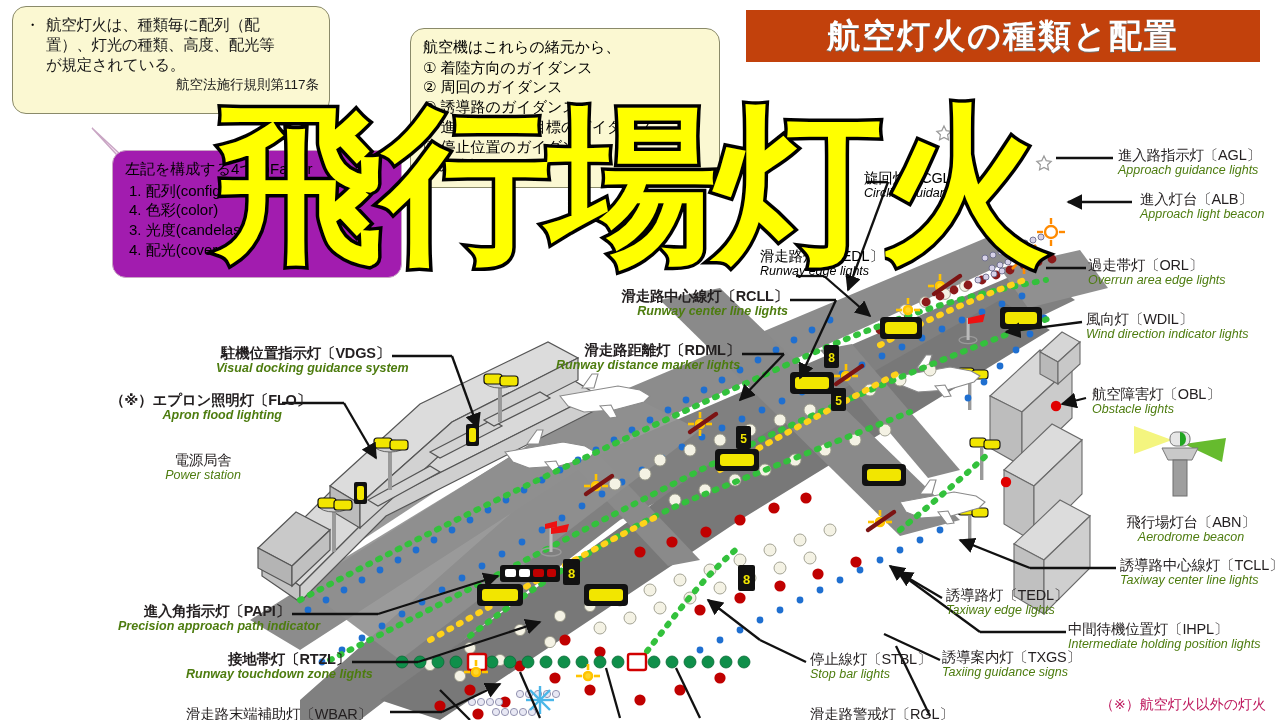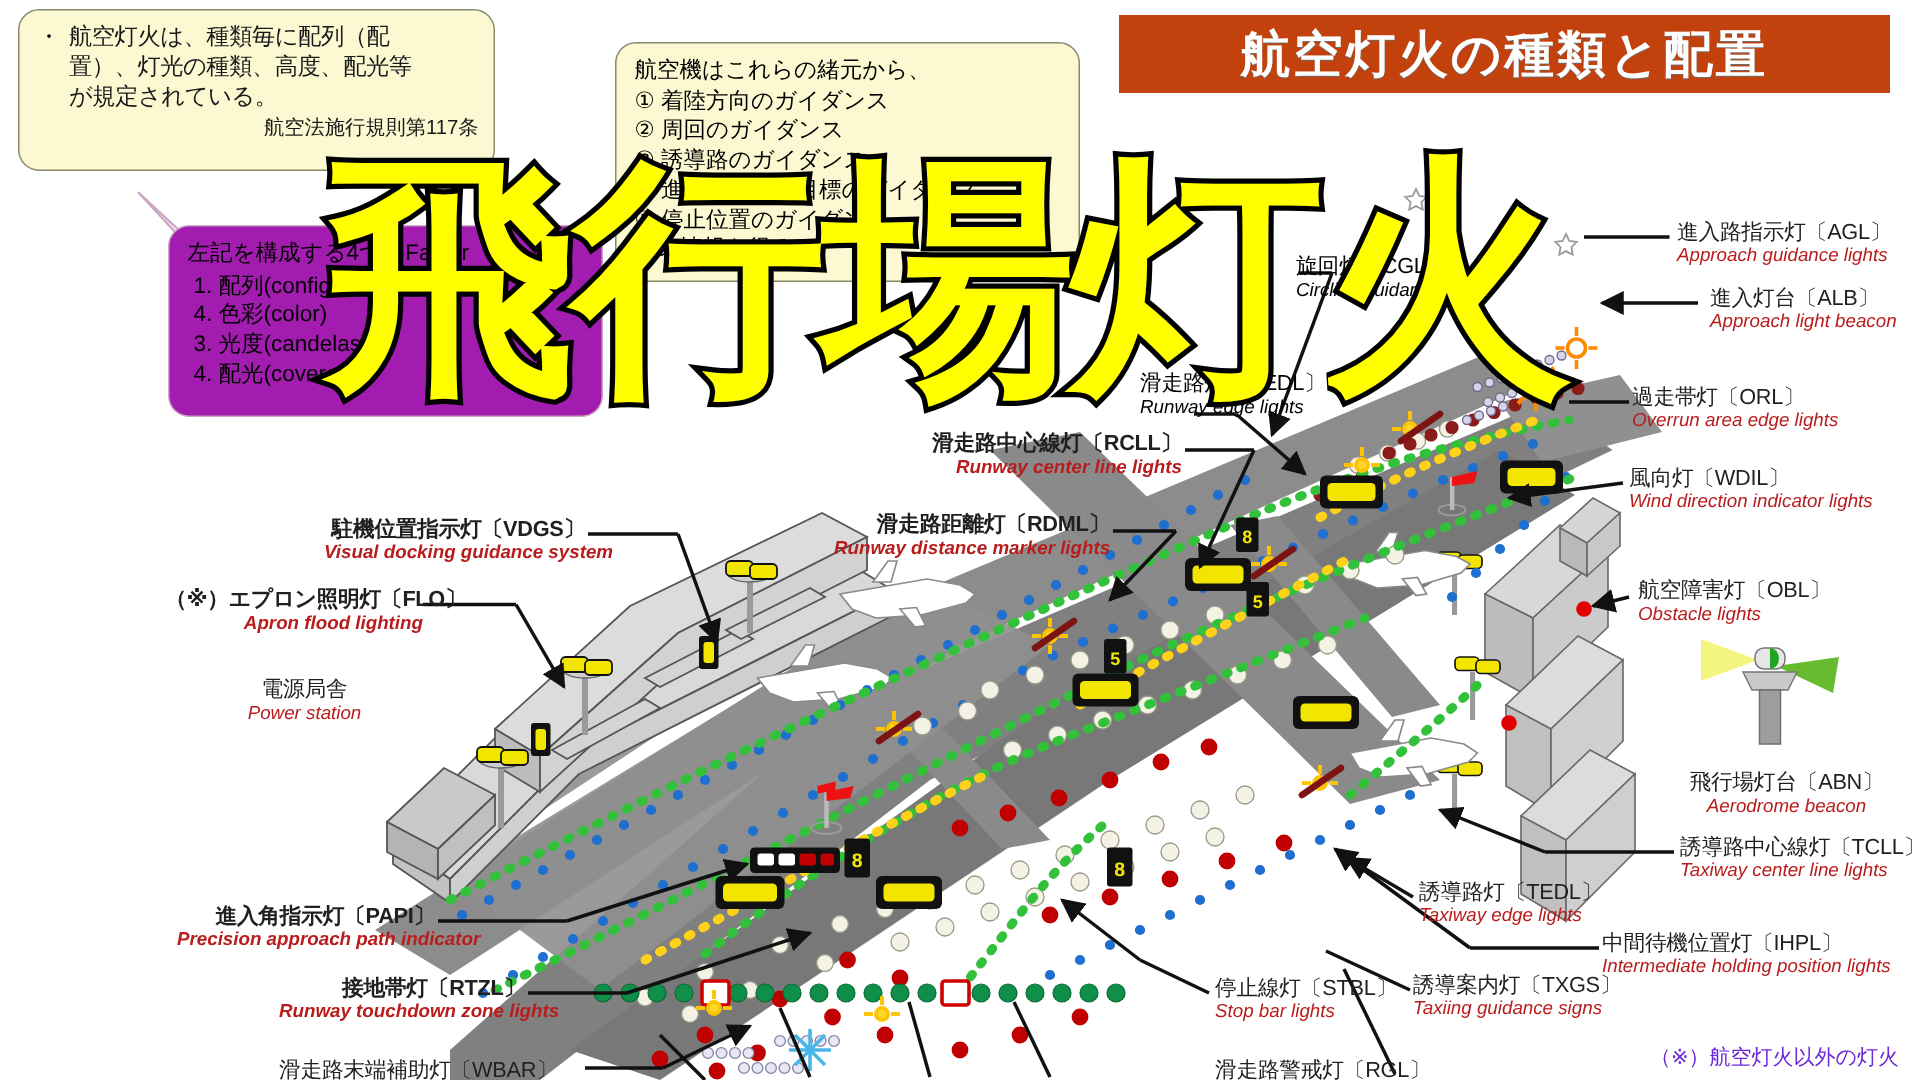--- a/index.html
+++ b/index.html
@@ -48,27 +48,27 @@
     background:#c2410c;display:flex;align-items:center;justify-content:center;
   }
   #title-bar .t{
     color:#ffffff;font-size:33px;font-weight:700;letter-spacing:2px;
     text-shadow:0 1px 0 #6e6e6e;white-space:nowrap;
   }
 
   
   .lbl{position:absolute;color:#231f20;}
   .lbl .jp{font-size:14.5px;line-height:1.12;white-space:nowrap;letter-spacing:-0.2px;}
-  .lbl .en{font-size:12.5px;line-height:1.15;white-space:nowrap;font-style:italic;color:#b91c1c;}
+  .lbl .en{font-size:12.5px;line-height:1.15;white-space:nowrap;font-style:italic;color:#4d7c0f;}
   .lbl.r .jp,.lbl.r .en{text-align:right;font-weight:bold;}
   .lbl.c .jp,.lbl.c .en{text-align:center;}
   .lbl.dim .jp,.lbl.dim .en{color:#000000;}
 
   
-  #footnote{position:absolute;right:14px;bottom:6px;font-size:14px;color:#6d28d9;white-space:nowrap;}
+  #footnote{position:absolute;right:14px;bottom:6px;font-size:14px;color:#be185d;white-space:nowrap;}
 
   
   #overlay-title{
     position:absolute;left:205px;top:90px;width:880px;height:190px;
     display:flex;align-items:center;justify-content:flex-start;
     pointer-events:none;
   }
   #overlay-title .big{
     font-size:168px;font-weight:700;line-height:1;
     color:#ffff00;

